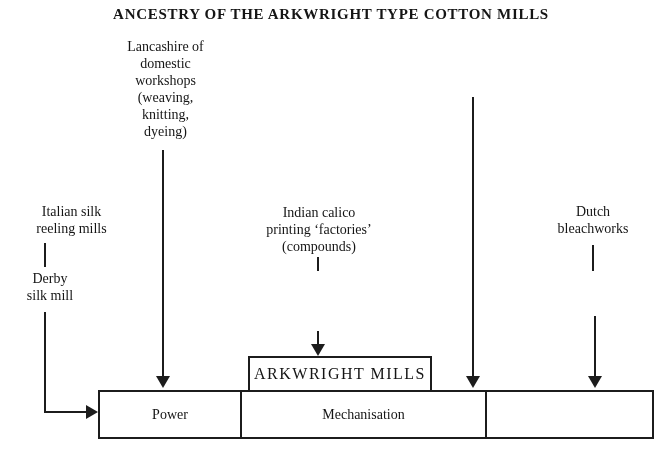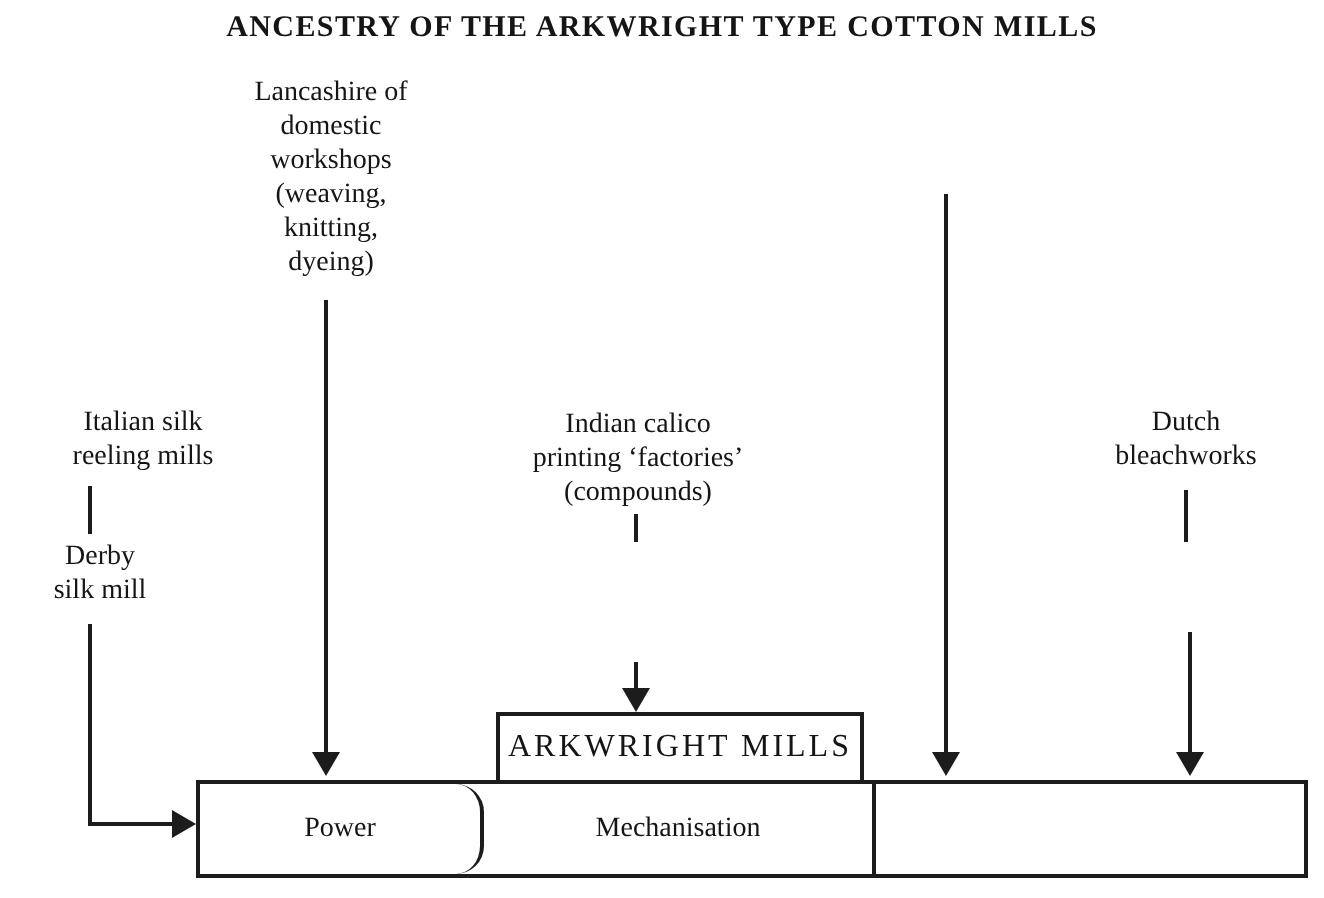--- a/index.html
+++ b/index.html
@@ -80,22 +80,22 @@
   .cell {
     display: flex;
     align-items: center;
     justify-content: center;
     text-align: center;
     font-size: 14px;
     line-height: 18px;
     white-space: pre-line;
     box-sizing: border-box;
   }
-  .cell-power { width: 142px; border-right: 2px solid #1c1c1c; border-radius: 14px; }
-  .cell-mech  { width: 196px; border-right: 2px solid #1c1c1c; }
+  .cell-power { width: 142px; border-right: 2px solid #1c1c1c; }
+  .cell-mech  { width: 245px; border-right: 2px solid #1c1c1c; }
   .cell-labour { flex: 1; }
 </style>
 </head>
 <body>
 
 <div id="diagram">
 
   <div class="title">ANCESTRY OF THE ARKWRIGHT TYPE COTTON MILLS</div>
 
   <div class="node" style="left:88px; top:38px; width:155px;">Lancashire of

